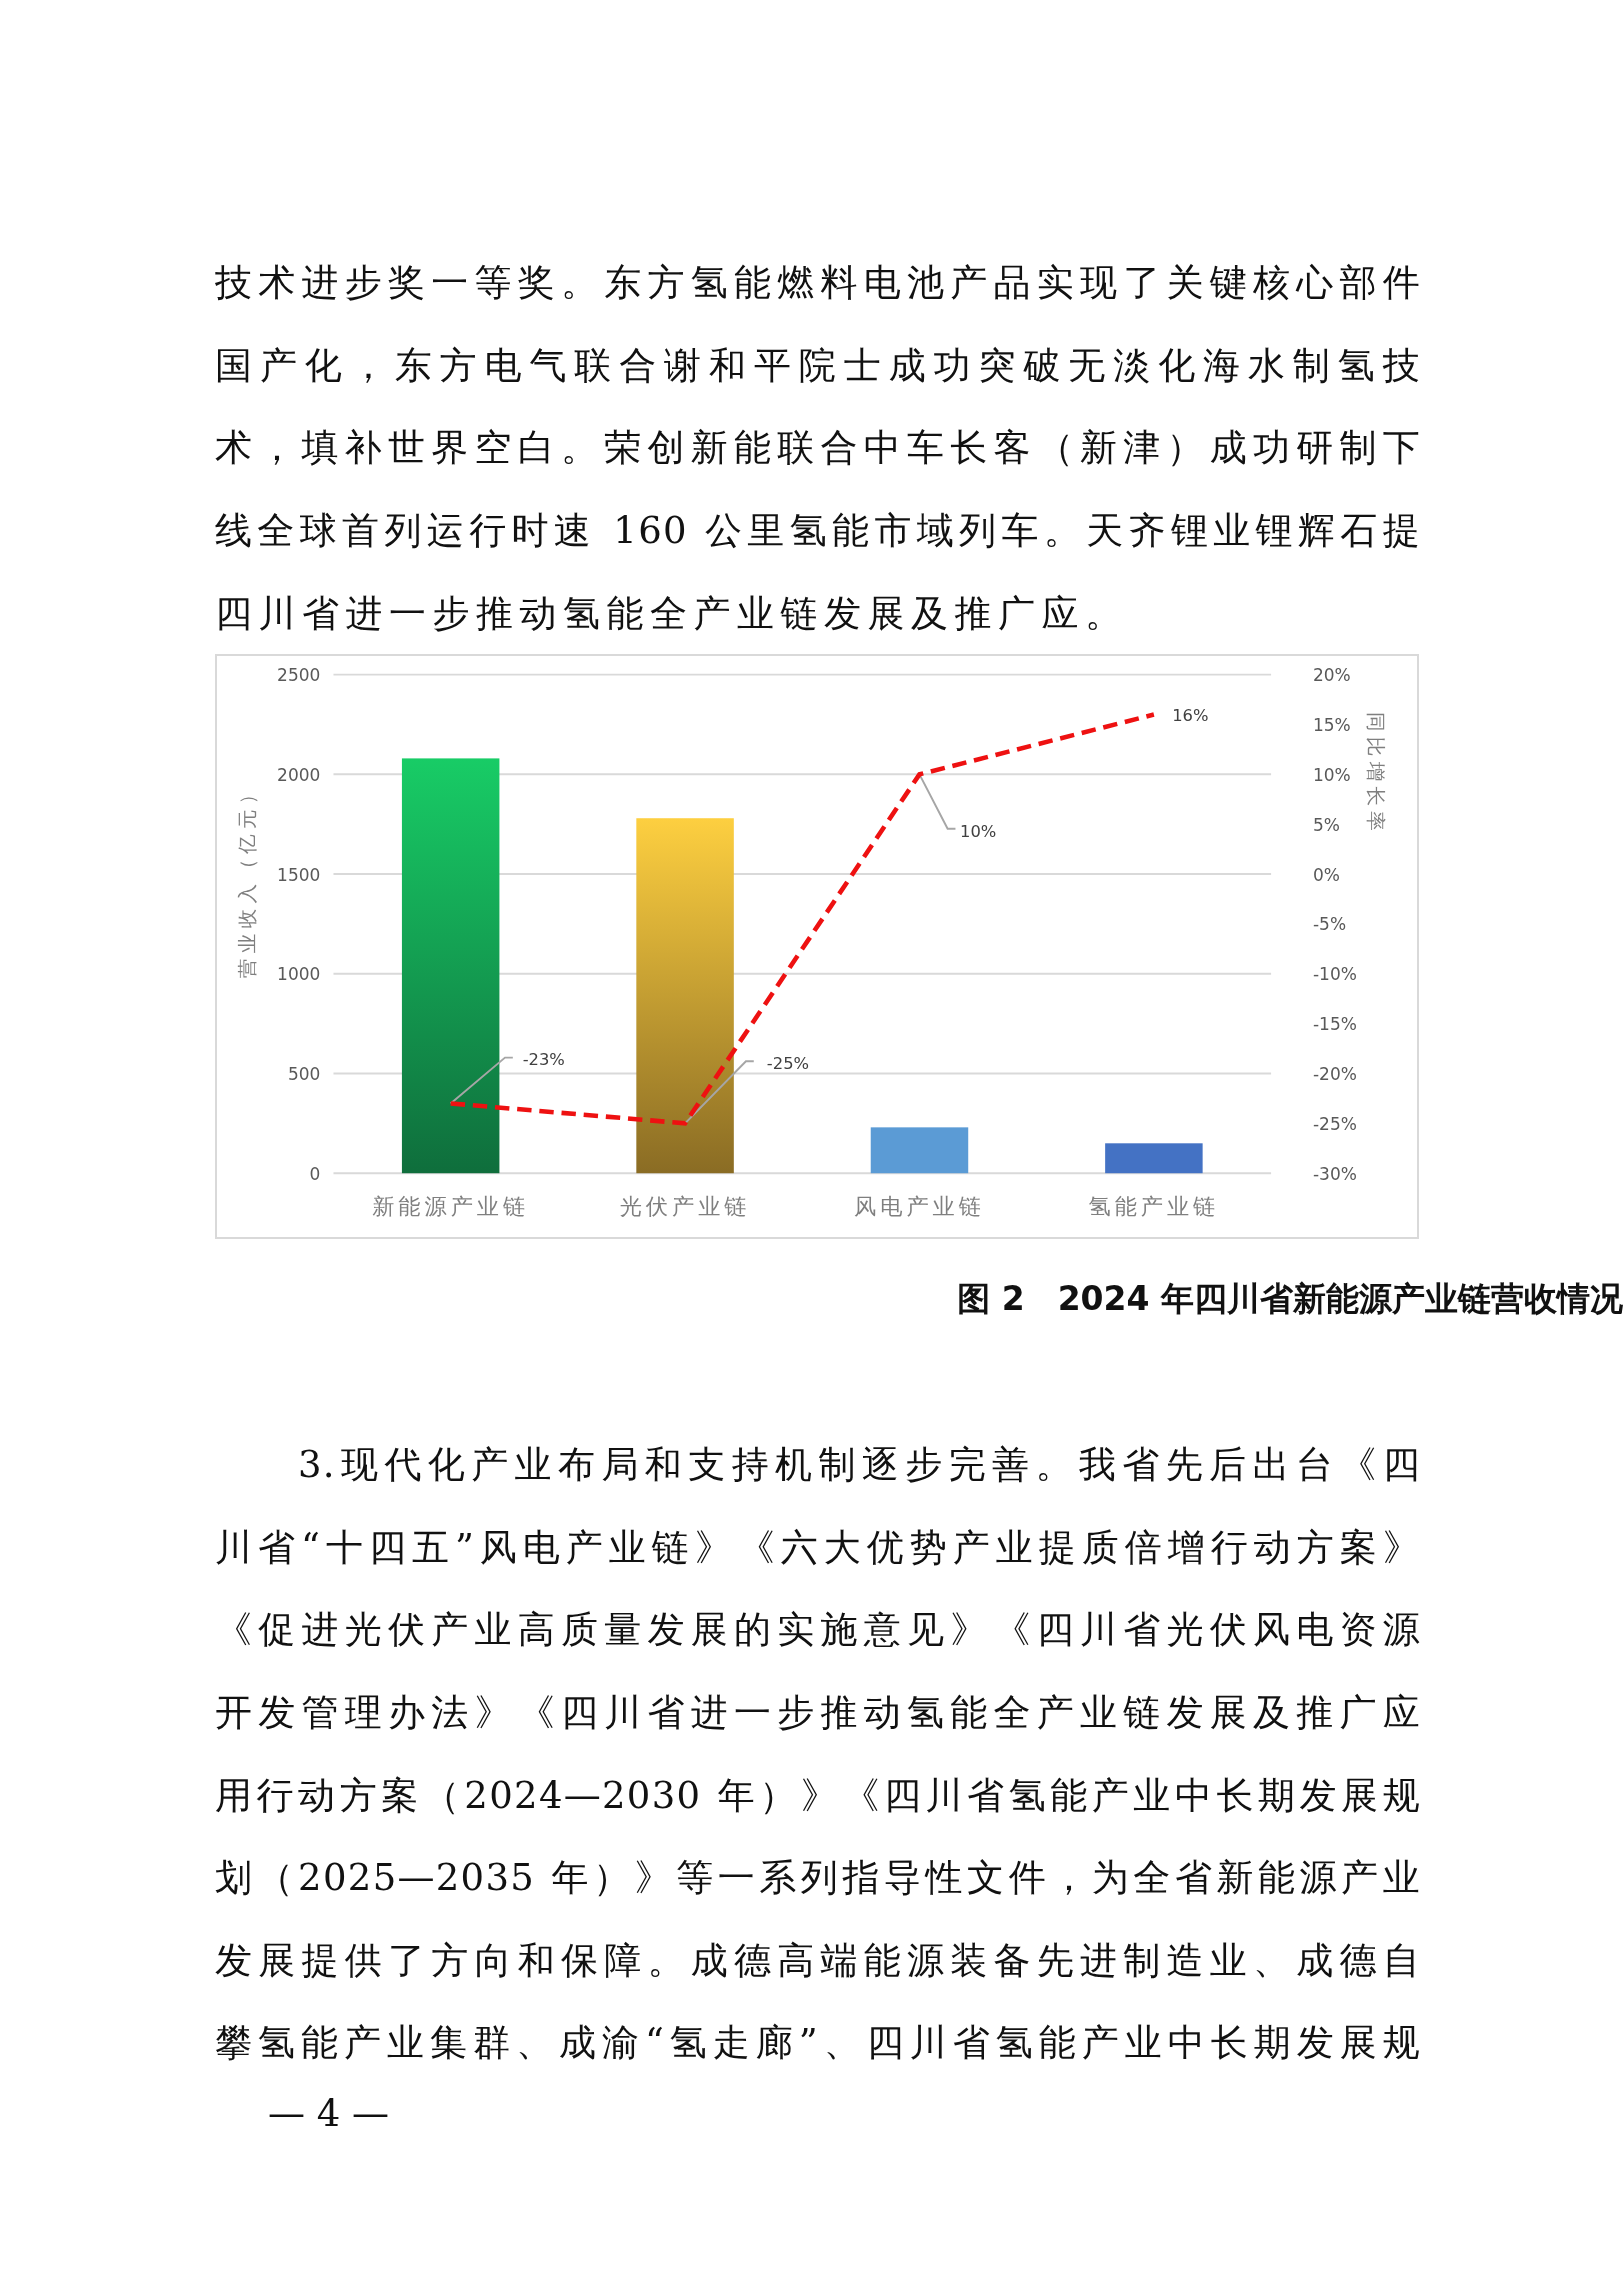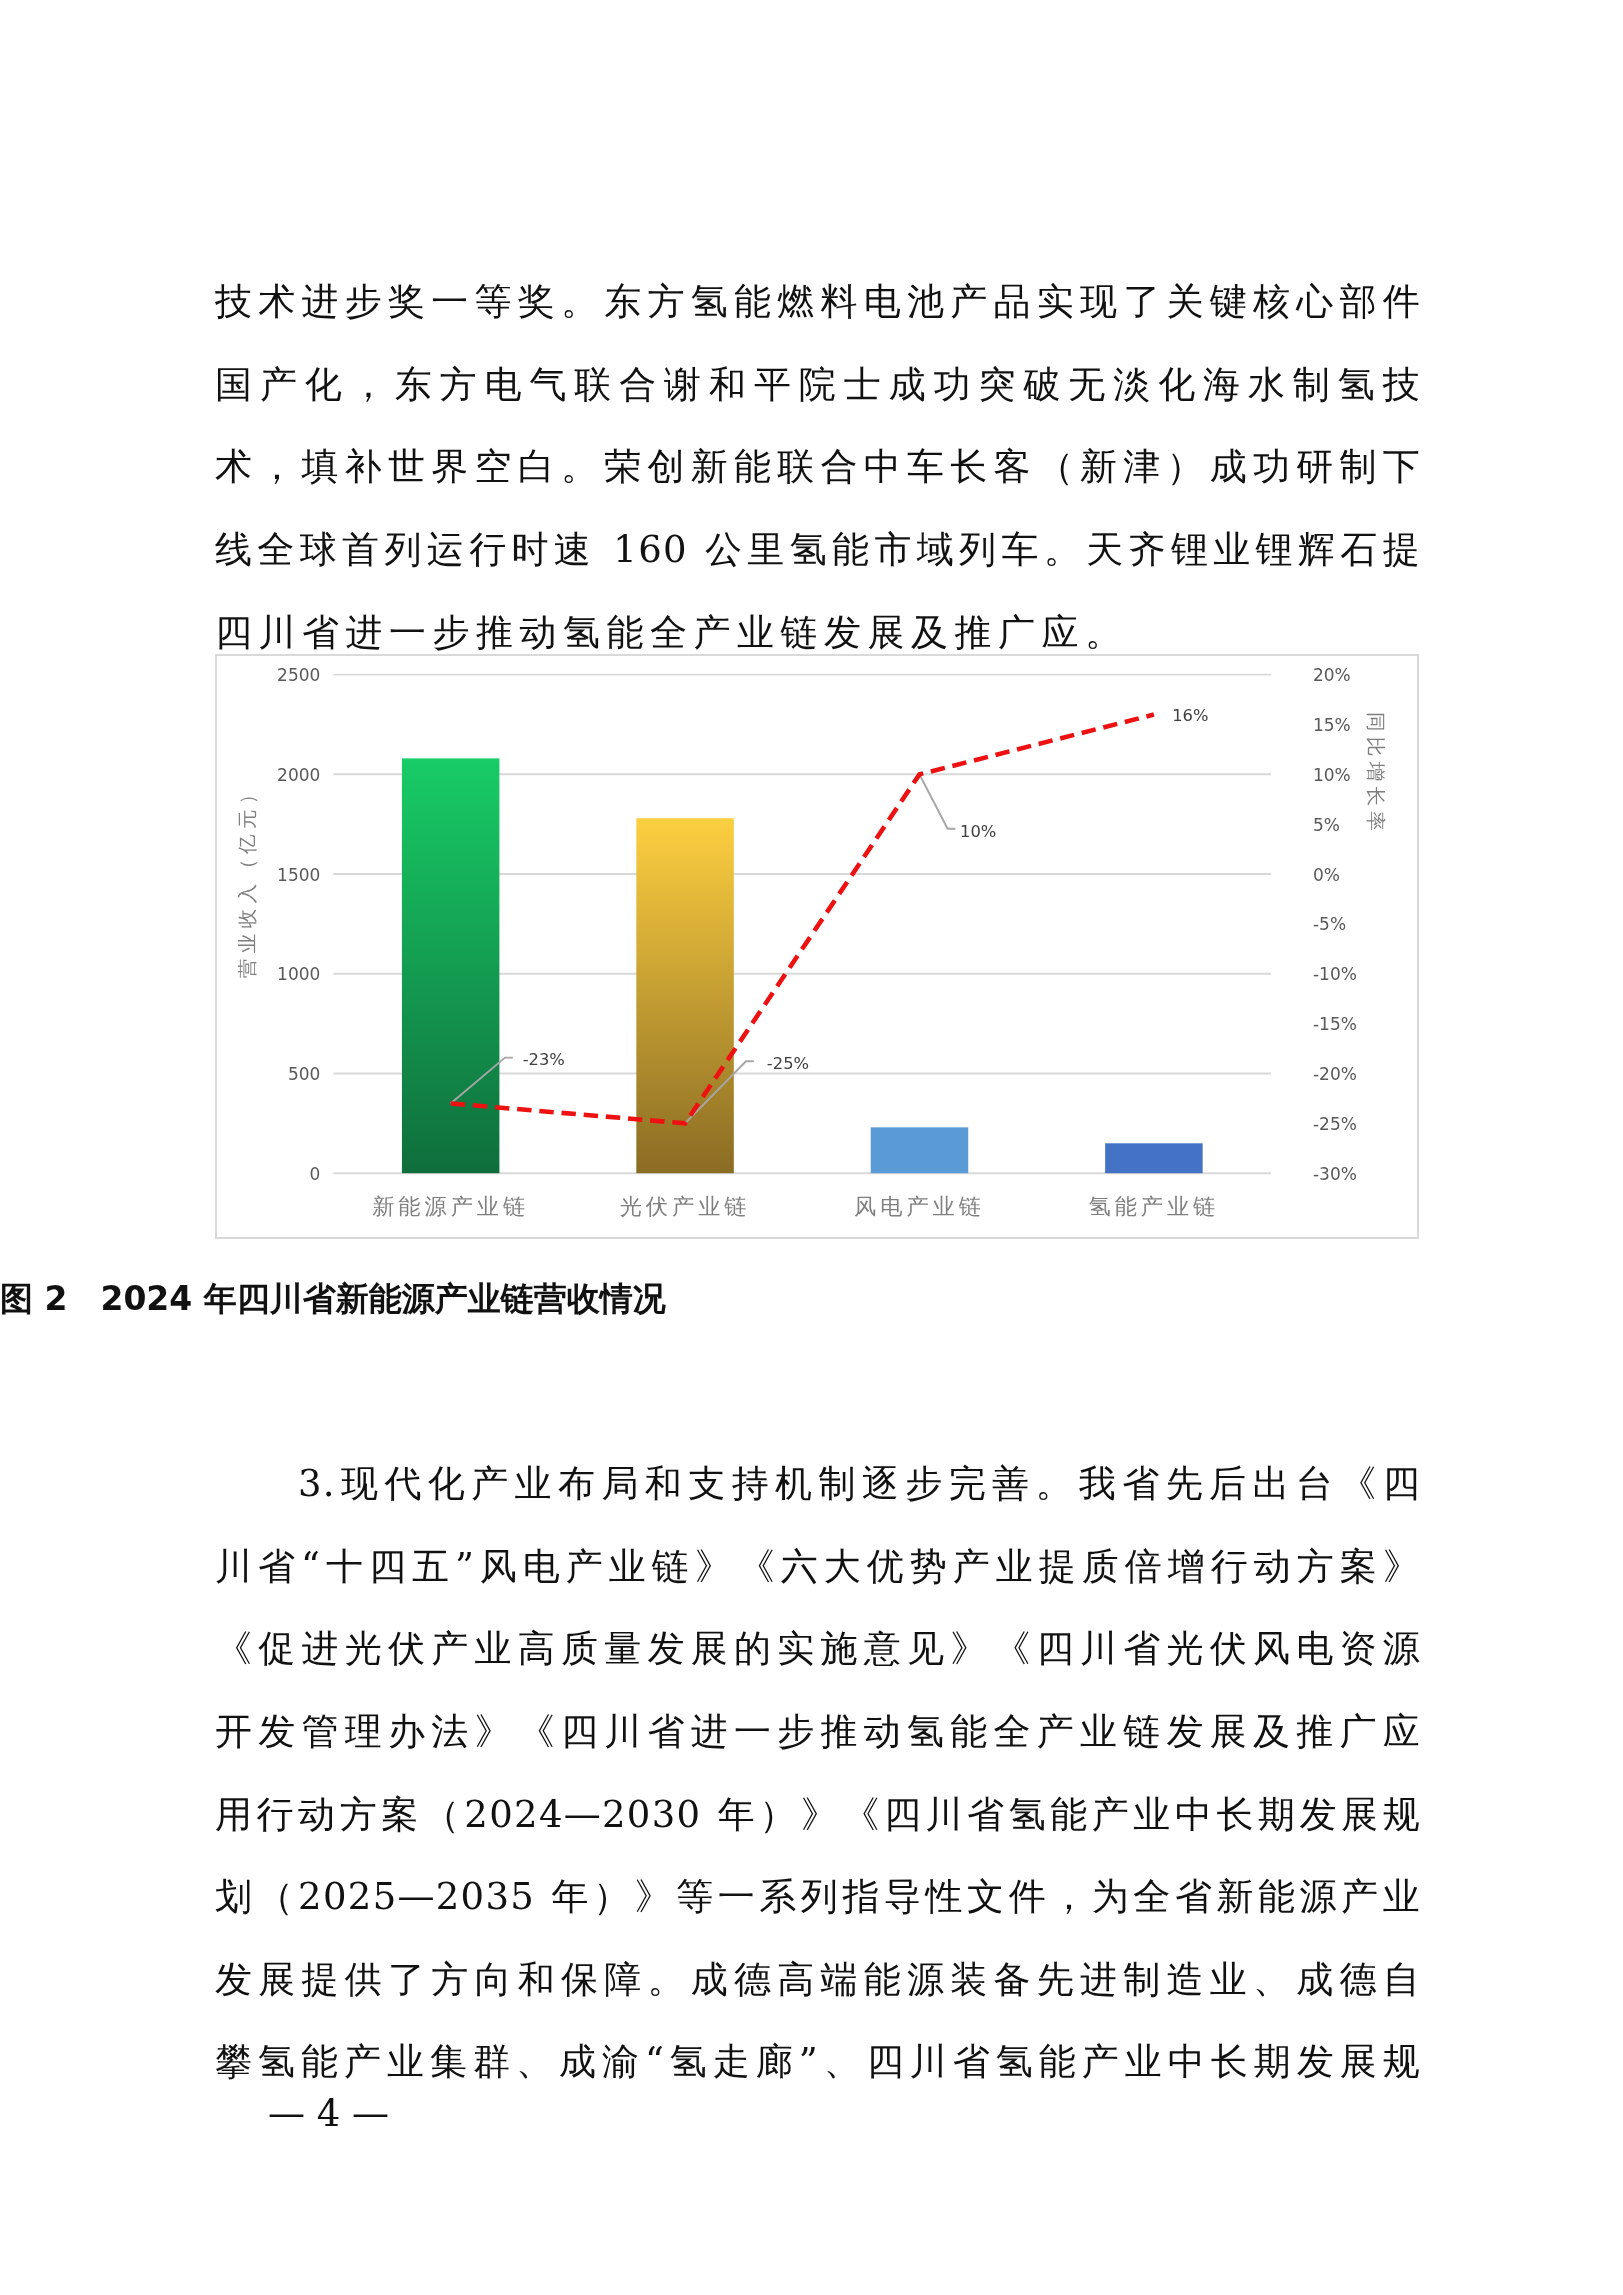--- a/index.html
+++ b/index.html
@@ -1,26 +1,26 @@
 <!DOCTYPE html>
 <html style="font-size:10.5px"><head>
 <meta charset="utf-8">
 <style>
   html, body { margin: 0; padding: 0; background: #ffffff; }
   body { width: 1623px; height: 2295px; position: relative; overflow: hidden;
          font-family: "DejaVu Serif", "Liberation Serif", serif; color: #111; }
   .line { position: absolute; left: 215px; width: 1206px; height: 52px;
           font-size: 37px; line-height: 52px; white-space: nowrap;
-          text-align: justify; text-align-last: justify; letter-spacing: 1.3px; margin-top: 19px; }
+          text-align: justify; text-align-last: justify; letter-spacing: 1.3px; }
   .line.last { text-align-last: left; letter-spacing: 6.5px; }
   .line.indent { left: 298px; width: 1123px; }
   #chart-box { position: absolute; left: 215px; top: 654px; width: 1204px; height: 585px;
                border: 2px solid #d9d9d9; box-sizing: border-box; background: #fff; }
   #chart-svg { position: absolute; left: 0; top: 0; }
-  .caption { position: absolute; left: 0; width: 1623px; top: 1276px; text-align: left;
+  .caption { position: absolute; left: 0; width: 1623px; top: 1276px; text-align: right;
              font-family: "DejaVu Sans", "Liberation Sans", sans-serif; font-weight: bold;
              font-size: 33px; line-height: 46px; color: #111; }
   .pagenum { position: absolute; left: 268px; top: 2091px; font-size: 37px; line-height: 46px; }
 </style>
 </head>
 <body>
 
 <div>
   <div class="line" style="top:257px">技术进步奖一等奖。东方氢能燃料电池产品实现了关键核心部件</div>
   <div class="line" style="top:340px">国产化，东方电气联合谢和平院士成功突破无淡化海水制氢技</div>

